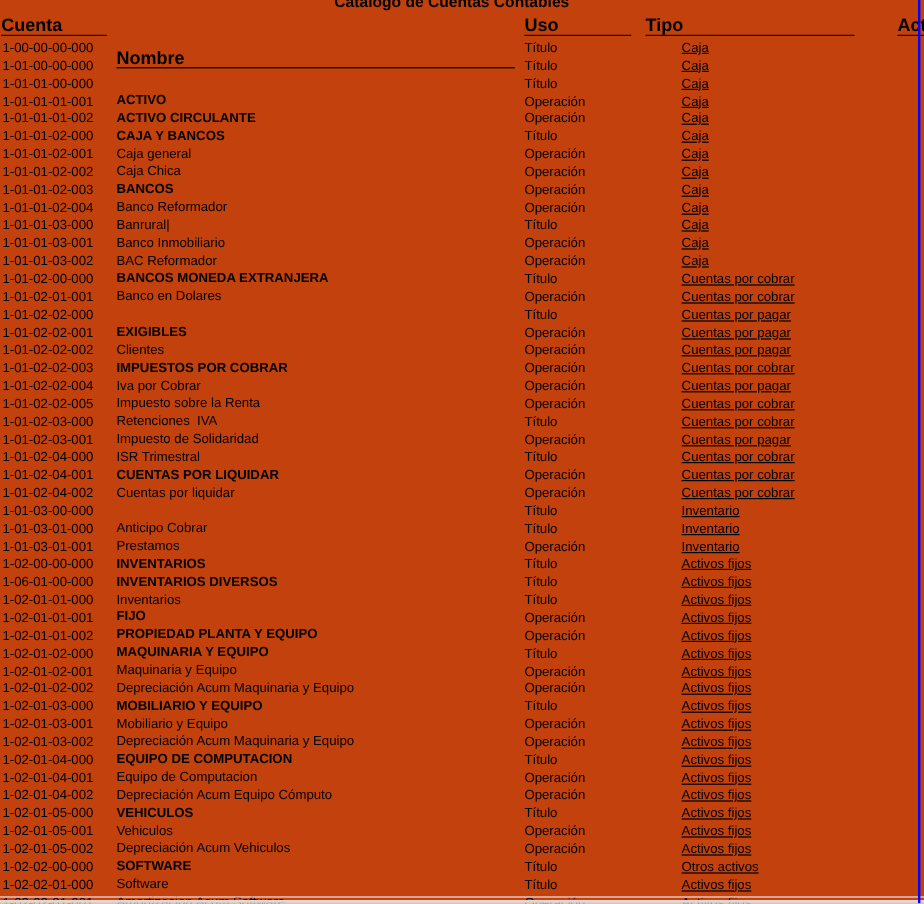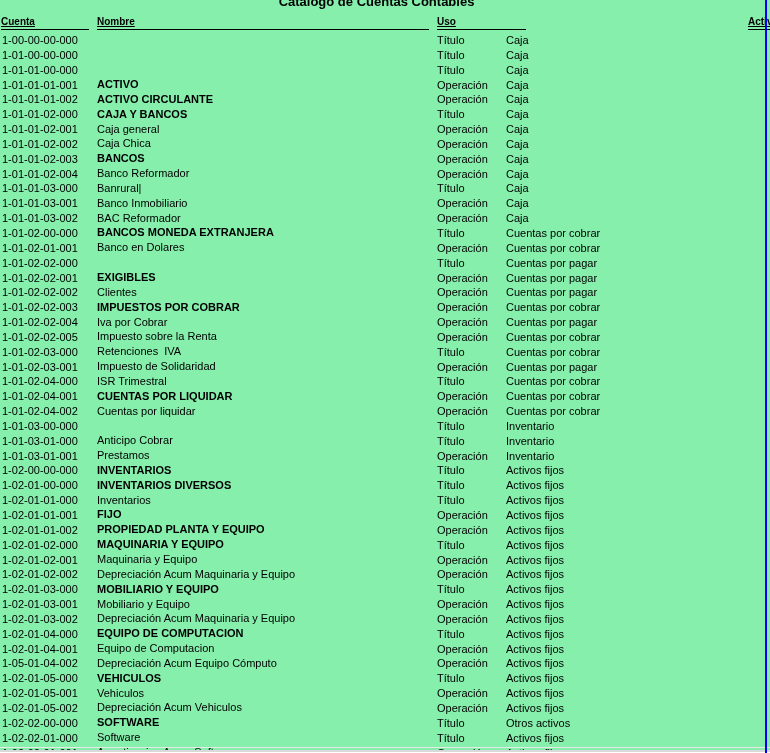--- a/index.html
+++ b/index.html
@@ -1,68 +1,68 @@
 <!DOCTYPE html>
 <html><head>
 <meta charset="utf-8">
 <style>
   html,body{margin:0;padding:0;background:#ffffff;}
   .page{
     position:relative;
     width:770px;height:753px;
     overflow:hidden;
-    background:#86efac;
+    background:#c2410c;
     font-family:"Liberation Sans",sans-serif;
     font-size:11px;color:#000000;
   }
   .title{
     position:absolute;top:-6px;left:0;width:753px;
     text-align:center;font-weight:bold;font-size:13px;
     white-space:pre;
   }
   .header{position:absolute;top:14px;left:0;width:770px;height:16px;}
   .hcell{
     position:absolute;top:0;height:15px;line-height:15px;
-    font-weight:bold;font-size:10px;
+    font-weight:bold;font-size:15px;
     border-bottom:1px solid #000000;
     white-space:pre;
-    text-decoration:underline;
   }
   .h-cuenta{left:1px;width:88px;}
-  .h-nombre{left:97px;width:332px;}
+  .h-nombre{left:97px;width:332px;margin-top:27px;}
   .h-uso{left:437px;width:89px;}
   .h-tipo{left:538px;width:174px;}
   .h-activa{left:748px;width:37px;text-align:left;}
   .rows{position:absolute;top:33px;left:0;width:770px;}
   .row{position:relative;height:14.85px;}
   .c{
     position:absolute;top:0;height:14.85px;line-height:14.85px;
     white-space:pre;
   }
   .c1{left:2px;}
   .c2{left:97px;margin-top:44px;}
   .c3{left:437px;}
-  .c4{left:506px;}
+  .c4{left:568px;text-decoration:underline;}
   .c5{left:690px;width:63px;text-align:right;}
   .row.bold .c2{font-weight:bold;}
   .edge-line-1{position:absolute;top:747px;left:0;width:770px;height:1px;z-index:5;}
   .edge-line-2{position:absolute;top:750px;left:0;width:770px;height:2px;z-index:5;}
   .bottom-white{position:absolute;top:752px;left:0;width:770px;height:1px;background:#ffffff;z-index:5;}
   .right-border{position:absolute;top:0;right:3px;width:2px;height:753px;z-index:6;}
 </style>
 </head>
 <body>
 
 <div class="page">
   <div class="title">Catálogo de Cuentas Contables</div>
 
   <div class="header">
     <span class="hcell h-cuenta">Cuenta</span>
     <span class="hcell h-nombre">Nombre</span>
     <span class="hcell h-uso">Uso</span>
+    <span class="hcell h-tipo">Tipo</span>
     <span class="hcell h-activa">Activa</span>
   </div>
 
   <div class="rows">
       <div class="row bold">
         <span class="c c1">1-00-00-00-000</span>
         <span class="c c2">ACTIVO</span>
         <span class="c c3">Título</span>
         <span class="c c4">Caja</span>
         <span class="c c5"></span>
@@ -262,21 +262,21 @@
         <span class="c c5"></span>
       </div>
       <div class="row bold">
         <span class="c c1">1-02-00-00-000</span>
         <span class="c c2">FIJO</span>
         <span class="c c3">Título</span>
         <span class="c c4">Activos fijos</span>
         <span class="c c5"></span>
       </div>
       <div class="row bold">
-        <span class="c c1">1-02-01-00-000</span>
+        <span class="c c1">1-06-01-00-000</span>
         <span class="c c2">PROPIEDAD PLANTA Y EQUIPO</span>
         <span class="c c3">Título</span>
         <span class="c c4">Activos fijos</span>
         <span class="c c5"></span>
       </div>
       <div class="row bold">
         <span class="c c1">1-02-01-01-000</span>
         <span class="c c2">MAQUINARIA Y EQUIPO</span>
         <span class="c c3">Título</span>
         <span class="c c4">Activos fijos</span>
@@ -346,21 +346,21 @@
         <span class="c c5"></span>
       </div>
       <div class="row">
         <span class="c c1">1-02-01-04-001</span>
         <span class="c c2">Vehiculos</span>
         <span class="c c3">Operación</span>
         <span class="c c4">Activos fijos</span>
         <span class="c c5"></span>
       </div>
       <div class="row">
-        <span class="c c1">1-05-01-04-002</span>
+        <span class="c c1">1-02-01-04-002</span>
         <span class="c c2">Depreciación Acum Vehiculos</span>
         <span class="c c3">Operación</span>
         <span class="c c4">Activos fijos</span>
         <span class="c c5"></span>
       </div>
       <div class="row bold">
         <span class="c c1">1-02-01-05-000</span>
         <span class="c c2">SOFTWARE</span>
         <span class="c c3">Título</span>
         <span class="c c4">Activos fijos</span>

